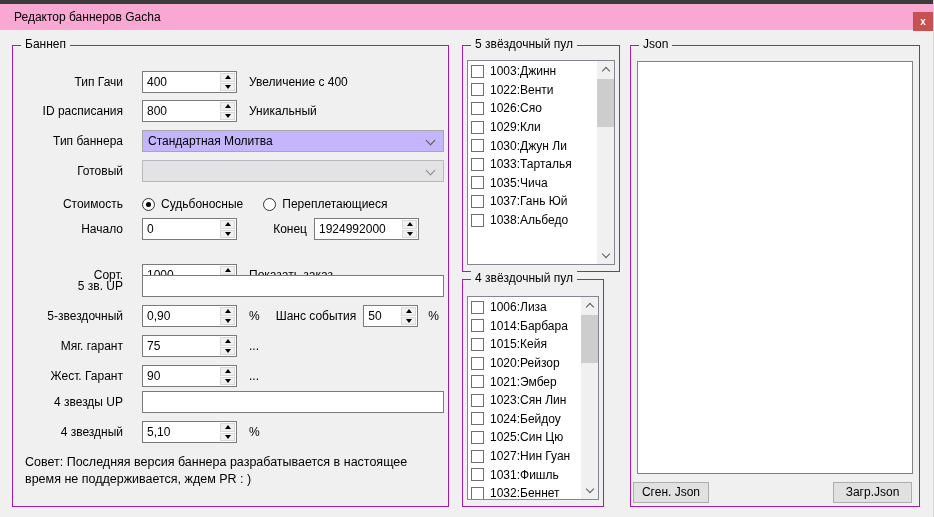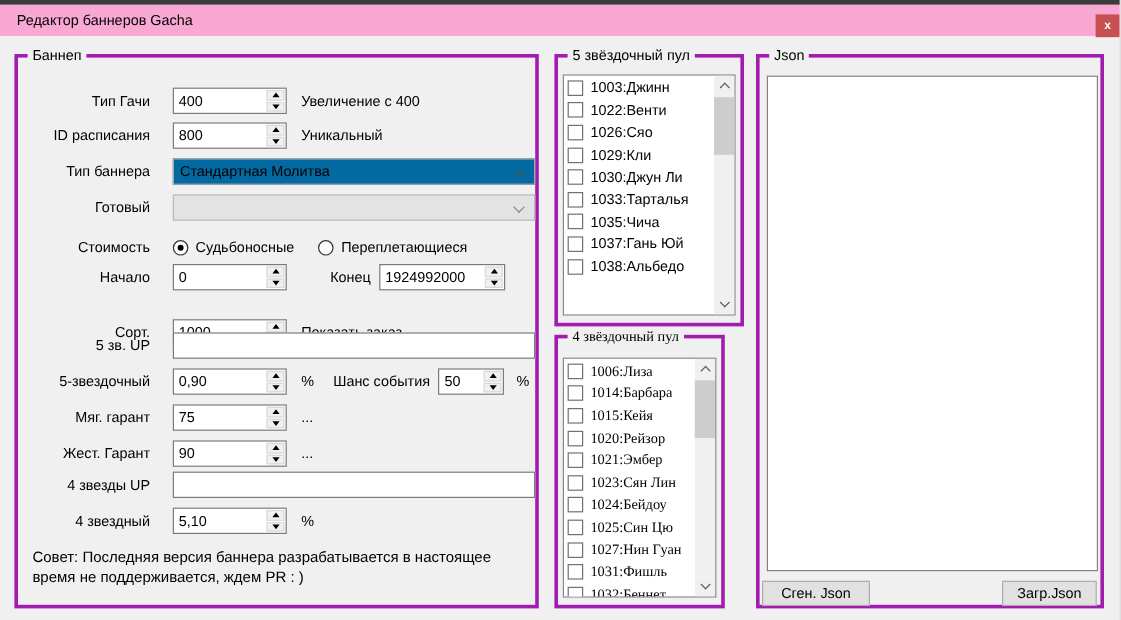--- a/index.html
+++ b/index.html
@@ -9,45 +9,45 @@
   
   #top-strip { position:absolute; left:0; top:0; width:934px; height:4px; background:#3b3b3b; }
 
   
   #titlebar { position:absolute; left:0; top:4px; width:934px; height:26px; background:#f9a8d4; }
   #title-text { position:absolute; left:14px; top:0; line-height:26px; font-size:12px; }
   #close-btn { position:absolute; left:913px; top:8px; width:20px; height:19px; background:#c75050; color:#fff;
                font-size:10px; font-weight:bold; text-align:center; line-height:19px; }
 
   
-  .grp { position:absolute; border:3px solid #a21caf; background:#f0f0f0; }
+  .grp { position:absolute; border:1px solid #a21caf; background:#f0f0f0; }
   .grp-title { position:absolute; top:-9px; left:8px; background:#f0f0f0; padding:0 4px; font-size:12px; white-space:nowrap; }
 
   #grp-banner { left:12px; top:45px; width:437px; height:462px; }
   #grp-pool5  { left:462px; top:45px; width:158px; height:227px; }
-  #grp-pool4  { left:462px; top:279px; width:142px; height:228px;font-family:Liberation Serif, serif; }
+  #grp-pool4  { left:462px; top:279px; width:142px; height:228px; }
   #grp-json   { left:630px; top:45px; width:290px; height:462px; }
 
   
   .frow { position:absolute; left:8px; right:4px; height:22px; display:flex; align-items:center; }
   .lbl { width:102px; text-align:right; margin-right:19px; white-space:nowrap; flex:none; }
   .hint { margin-left:12px; white-space:nowrap; }
 
   
   .spin { position:relative; width:95px; height:22px; background:#fff; border:1px solid #7a7a7a; flex:none; }
   .spin .val { position:absolute; left:4px; top:3px; }
   .spin .btns { position:absolute; right:0; top:0; bottom:0; width:17px; display:flex; flex-direction:column; padding:1px; gap:1px; }
   .spin .sbtn { flex:1; background:#f0f0f0; border:1px solid #d9d9d9; display:flex; align-items:center; justify-content:center; }
   .tri-up   { width:0; height:0; border-left:3px solid transparent; border-right:3px solid transparent; border-bottom:4px solid #000; }
   .tri-down { width:0; height:0; border-left:3px solid transparent; border-right:3px solid transparent; border-top:4px solid #000; }
   .spin.w55 { width:55px; }
   .spin.w105 { width:105px; }
 
   
-  .combo { position:relative; width:302px; height:22px; background:#0369a1; border:1px solid #a8a8a8; padding:3px 22px 0 5px;
+  .combo { position:relative; width:302px; height:22px; background:#c4b5fd; border:1px solid #a8a8a8; padding:3px 22px 0 5px;
            white-space:nowrap; overflow:hidden; flex:none; }
   .combo.disabled { background:#e3e3e6; border-color:#b9b9b9; }
   .chev { position:absolute; right:9px; top:6px; width:7px; height:7px; border-right:1.5px solid #555; border-bottom:1.5px solid #555;
           transform:rotate(45deg); }
   .combo.disabled .chev { border-color:#8a8a8a; }
 
   
   .txtwide { width:302px; height:22px; background:#fff; border:1px solid #7a7a7a; flex:none; }
 
   
@@ -74,21 +74,21 @@
   .sb-arrow { position:absolute; left:0; width:17px; height:17px; display:flex; align-items:center; justify-content:center; }
   .sb-arrow.up { top:0; } .sb-arrow.down { bottom:0; }
   .chev-up   { width:6px; height:6px; border-left:1.5px solid #5a5a5a; border-top:1.5px solid #5a5a5a; transform:rotate(45deg); margin-top:3px; }
   .chev-down { width:6px; height:6px; border-right:1.5px solid #5a5a5a; border-bottom:1.5px solid #5a5a5a; transform:rotate(45deg); margin-bottom:3px; }
   .sb-thumb { position:absolute; left:0; top:18px; width:17px; height:48px; background:#cdcdcd; }
 
   
   #json-text { position:absolute; left:6px; top:15px; width:276px; height:413px; background:#fff; border:1px solid #828282;
                resize:none; outline:none; font-family:"Liberation Sans", sans-serif; font-size:12px; }
   .btn { position:absolute; height:21px; background:#e1e1e1; border:1px solid #adadad; text-align:center; line-height:19px; font-size:12px; }
-  #btn-gen  { left:2px; top:436px; width:90px; }
+  #btn-gen  { left:2px; top:436px; width:76px; }
   #btn-load { left:202px; top:436px; width:79px; }
 </style>
 </head>
 <body>
 
 <div id="stage">
   <div id="top-strip"></div>
 
   <div id="titlebar">
     <span id="title-text">Редактор баннеров Gacha</span>

